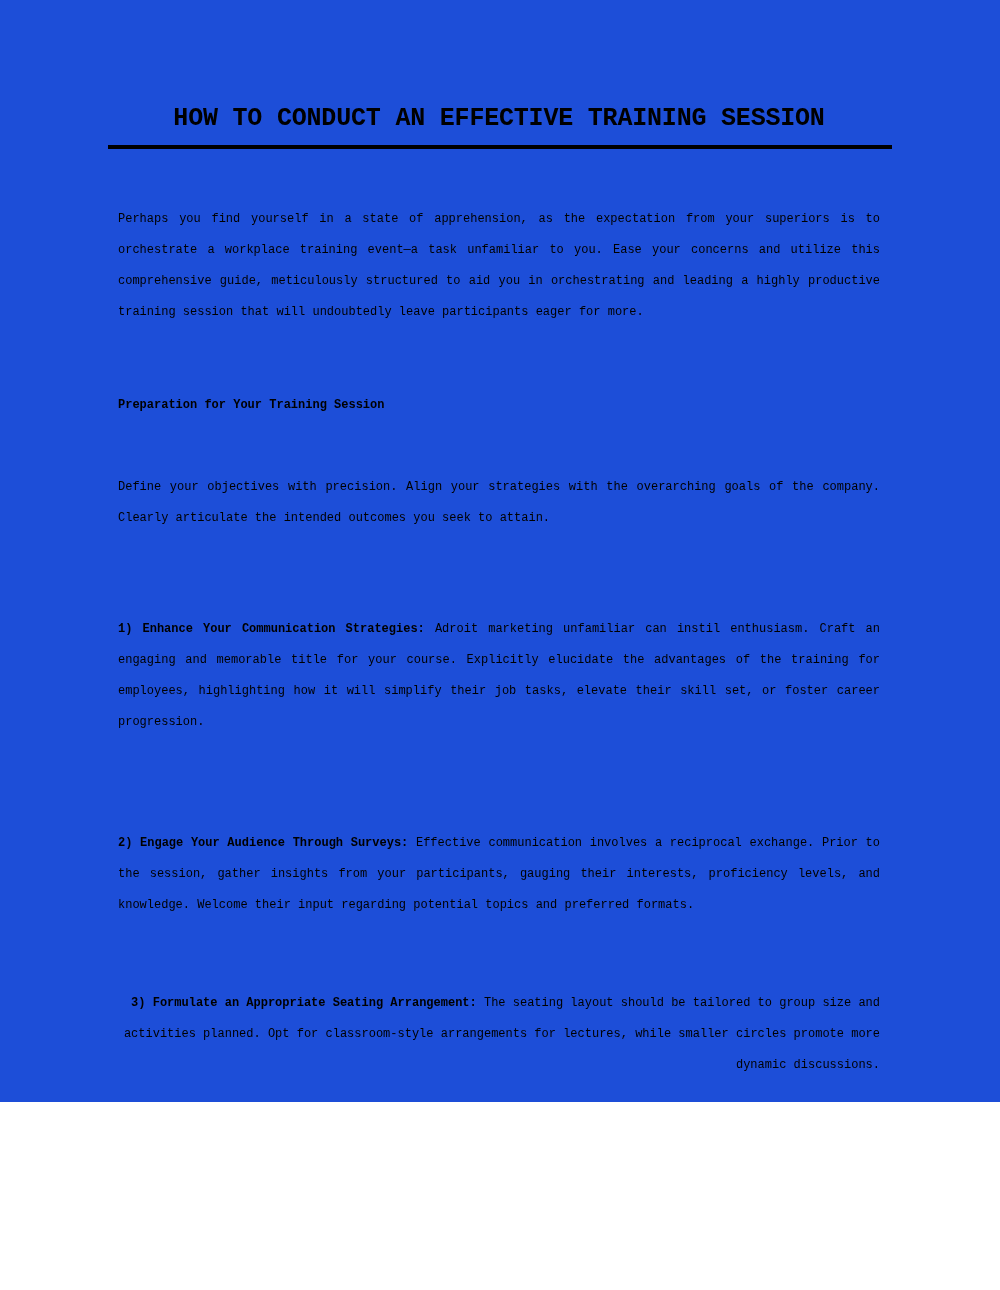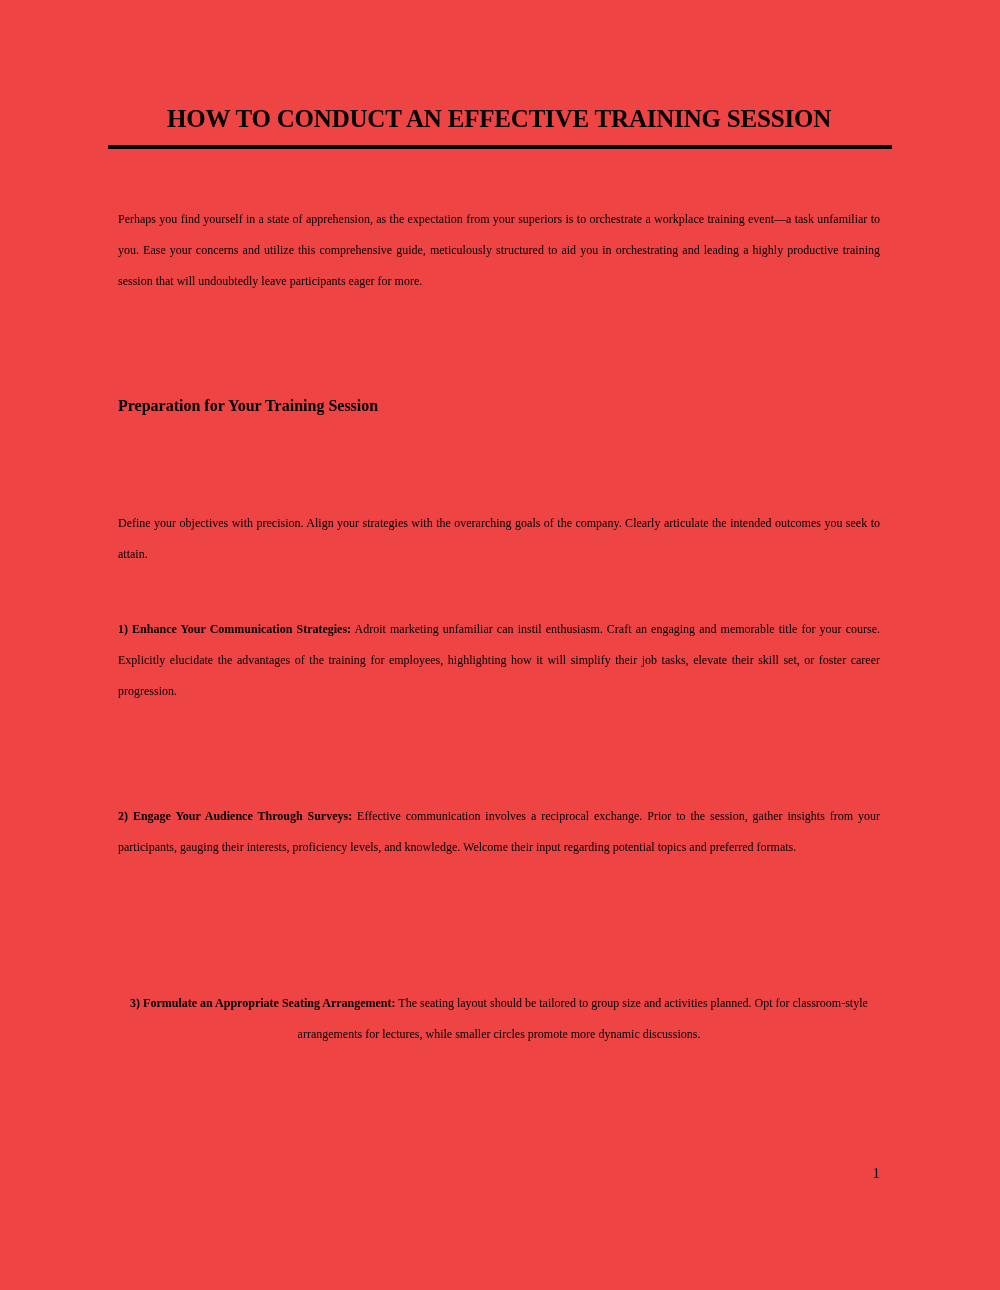--- a/index.html
+++ b/index.html
@@ -4,24 +4,24 @@
 <style>
   html, body {
     margin: 0;
     padding: 0;
     background: #ffffff;
   }
 
   .page {
     position: relative;
     width: 1000px;
-    height: 1290px;
-    background: #ef4444;
+    height: 1102px;
+    background: #1d4ed8;
     overflow: hidden;
-    font-family: Liberation Serif, serif;
+    font-family: Liberation Mono, monospace;
     color: #000000;
     -webkit-font-smoothing: antialiased;
   }
 
   .content {
     position: absolute;
     left: 118px;
     top: 0;
     width: 762px;
   }
@@ -57,46 +57,46 @@
     left: 0;
     width: 762px;
     font-size: 12px;
     line-height: 31px;
     text-align: justify;
     text-justify: inter-word;
     color: #000000;
   }
 
   .block.ragged {
-    text-align: center;
+    text-align: right;
   }
 
   .block b,
   .lead {
     font-weight: bold;
     margin-top: 37px;
   }
 
   .section-heading {
     position: absolute;
     left: 0;
     width: 762px;
-    font-size: 16px;
+    font-size: 12px;
     line-height: 31px;
     font-weight: bold;
     text-align: left;
     color: #000000;
   }
 
   
   #para-intro      { top: 192px; }
   #heading-prep    { top: 390px; }
-  #para-objectives { top: 496px; }
+  #para-objectives { top: 460px; }
   #item-1          { top: 602px; }
-  #item-2          { top: 789px; }
+  #item-2          { top: 816px; }
   #item-3          { top: 976px; }
 
   
   .page-number {
     position: absolute;
     left: 0;
     top: 1163px;
     width: 762px;
     text-align: right;
     font-size: 15px;

